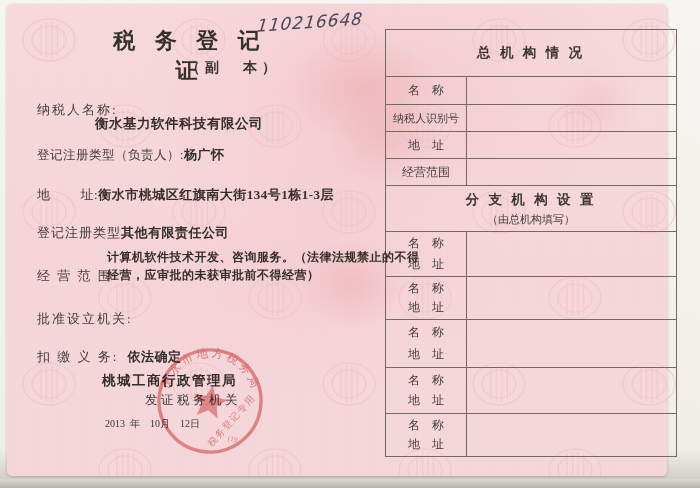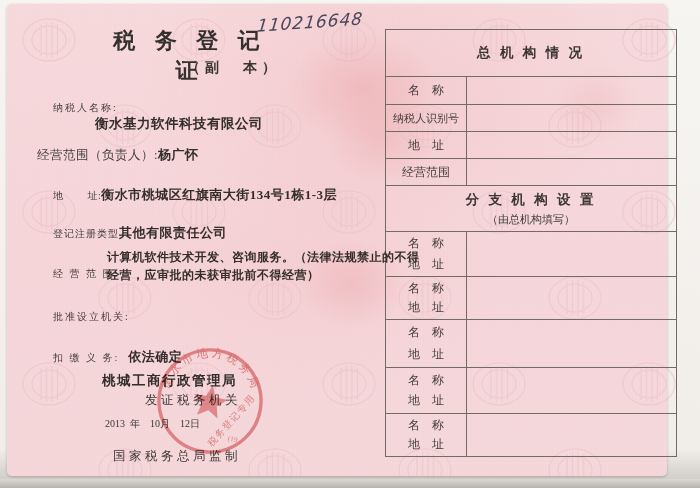--- a/index.html
+++ b/index.html
@@ -18,21 +18,21 @@
   .pre{white-space:pre;}
 
   .title{left:92px;top:22px;width:182px;text-align:center;font-size:22px;font-weight:bold;letter-spacing:7px;color:#35302d;}
   .subtitle{left:92px;top:55px;width:182px;text-align:right;font-size:14px;font-weight:bold;letter-spacing:5px;color:#3a3532;}
   .handwritten{left:250px;top:8px;font-size:17px;font-style:italic;letter-spacing:1px;color:#33334a;
                transform:rotate(-4deg) skewX(-10deg);opacity:.88;font-family:"DejaVu Sans",sans-serif;}
   .serialline{left:95px;top:72px;font-size:13px;color:#423c39;}
   .serialline .sub{font-size:9px;position:relative;top:4px;margin:0 7px 0 1px;}
   .serialline .num{font-size:13.5px;letter-spacing:1px;margin:0 12px 0 4px;color:#383230;}
 
-  .fld-label{font-size:10px;letter-spacing:2px;color:#433d3a;margin-left:16px;}
+  .fld-label{font-size:13px;letter-spacing:2px;color:#433d3a;}
   .fld-label-tight{font-size:12.5px;letter-spacing:.5px;color:#433d3a;}
   .fld-value{font-size:13px;font-weight:bold;color:#342e2b;letter-spacing:.5px;}
 
   .authority{left:95px;top:368px;font-size:13.5px;font-weight:bold;letter-spacing:1.5px;color:#332d2a;}
   .caption{left:138px;top:388px;font-size:12.5px;letter-spacing:3.5px;color:#403a37;}
   .dateline{left:98px;top:413px;font-size:10px;color:#3b3532;}
   .footerline{left:106px;top:444px;font-size:12.5px;letter-spacing:3.5px;color:#403a37;}
 
   .panel{left:378px;top:25px;width:292px;height:428px;border:1px solid #746a62;display:flex;flex-direction:column;box-sizing:border-box;background:rgba(255,255,255,.03);}
   .prow{display:flex;box-sizing:border-box;border-bottom:1px solid #746a62;}
@@ -81,21 +81,21 @@
 
     <div class="abs title">税 务 登 记 证</div>
     <div class="abs subtitle">（副　本）</div>
     <div class="abs handwritten">110216648</div>
 
 
     <div class="abs fld-label" style="left:30px;top:97px;">纳税人名称:</div>
     <div class="abs fld-value" style="left:88px;top:111px;font-size:13.5px;">衡水基力软件科技有限公司</div>
 
     <div class="abs" style="left:30px;top:141px;">
-      <span class="fld-label-tight">经营范围（负责人）:</span><span class="fld-value">杨广怀</span>
+      <span class="fld-label-tight">登记注册类型（负责人）:</span><span class="fld-value">杨广怀</span>
     </div>
 
     <div class="abs" style="left:30px;top:181px;">
       <span class="fld-label pre" style="letter-spacing:.5px;">地        址:</span><span class="fld-value">衡水市桃城区红旗南大街134号1栋1-3层</span>
     </div>
 
     <div class="abs" style="left:30px;top:219px;">
       <span class="fld-label" style="letter-spacing:1px;">登记注册类型</span><span class="fld-value">其他有限责任公司</span>
     </div>
 
@@ -106,21 +106,20 @@
     <div class="abs fld-label" style="left:30px;top:306px;">批准设立机关:</div>
 
     <div class="abs" style="left:30px;top:343px;">
       <span class="fld-label">扣 缴 义 务:</span>
       <span class="fld-value" style="margin-left:5px;">依法确定</span>
     </div>
 
     <div class="abs authority">桃城工商行政管理局</div>
     <div class="abs caption">发证税务机关</div>
     <div class="abs dateline pre">2013  年    10月    12日</div>
-    <div class="abs footerline">国家税务总局监制</div>
 
     <svg class="stamp" viewBox="0 0 120 120">
       <defs>
         <path id="arcTop" d="M 18 68 A 43 43 0 1 1 102 68" fill="none"></path>
       </defs>
       <circle cx="60" cy="60" r="51" fill="none" stroke="#dd7070" stroke-width="3.4" opacity=".85"></circle>
       <polygon points="60,44 64.7,55.4 77,56 67.6,63.9 70.5,75.9 60,69.3 49.5,75.9 52.4,63.9 43,56 55.3,55.4" fill="#dd7070" opacity=".8"></polygon>
       <text font-size="11.5" fill="#d96a6a" letter-spacing="3" opacity=".9" font-family="Liberation Serif,serif">
         <textPath href="#arcTop" startOffset="8%">衡水市地方税务局</textPath>
       </text>

